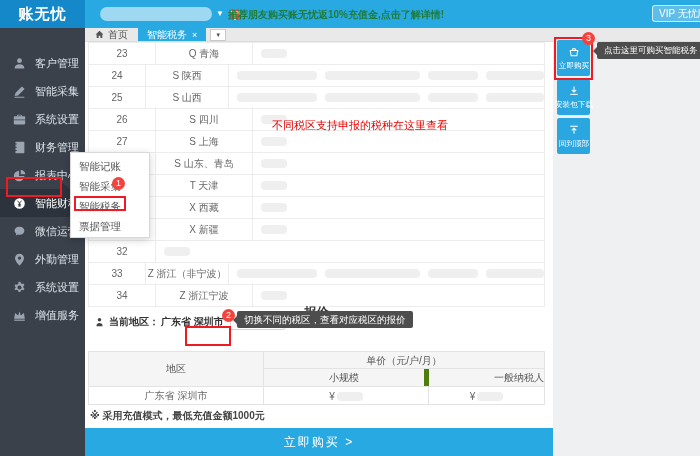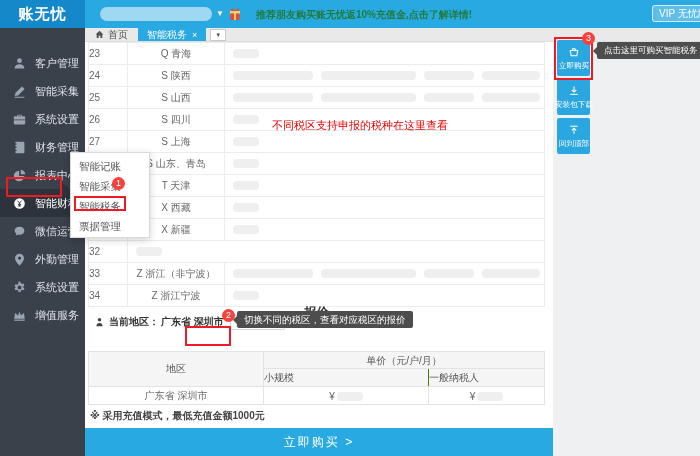--- a/index.html
+++ b/index.html
@@ -8,21 +8,21 @@
          font-family:"Liberation Sans","DejaVu Sans",sans-serif; }
 
   
   .header { position:absolute; left:0; top:0; width:700px; height:28px; background:#29a9e1; }
   .logo { position:absolute; left:0; top:0; width:85px; height:28px; background:#1488c9;
           color:#fff; font-size:15px; font-weight:bold; text-align:center; line-height:28px; letter-spacing:1px; }
   .company-pill { position:absolute; left:100px; top:7px; width:112px; height:14px;
           background:rgba(255,255,255,.55); border-radius:7px; }
   .hdr-caret { position:absolute; left:216px; top:9px; color:#fff; font-size:8px; }
   .gift { position:absolute; left:229px; top:7px; }
-  .promo { position:absolute; left:256px; top:8px; font-size:10px; color:#1f7c3d; font-weight:bold; cursor:pointer; }
+  .promo { position:absolute; left:228px; top:8px; font-size:10px; color:#1f7c3d; font-weight:bold; cursor:pointer; }
   .vip { position:absolute; left:652px; top:5px; height:17px; line-height:15px; padding:0 6px;
          background:rgba(255,255,255,.25); border:1px solid rgba(255,255,255,.7); border-radius:3px;
          color:#fff; font-size:10px; white-space:nowrap; }
 
   
   .sidebar { position:absolute; left:0; top:28px; width:85px; height:428px; background:#3a414b; padding-top:21px; }
   .s-item { height:28px; display:flex; align-items:center; padding-left:13px; gap:9px;
             color:#dde2e8; font-size:11px; cursor:pointer; white-space:nowrap; }
   .s-item svg { width:13px; height:13px; fill:#9aa5b1; flex:none; }
   .s-item.sel { background:#2d333c; color:#fff; }
@@ -37,22 +37,22 @@
   .tab-active { display:flex; align-items:center; gap:5px; padding:0 9px; background:#29a9e1; color:#fff; cursor:pointer; }
   .tab-x { font-size:9px; cursor:pointer; }
   .tab-dd { width:16px; margin-left:4px; margin-top:1px; height:12px; background:#fff; border:1px solid #c9c9c9;
             color:#555; font-size:6px; text-align:center; line-height:11px; cursor:pointer; }
 
   
   .content { position:absolute; left:85px; top:42px; width:468px; height:414px; background:#fff; }
 
   .taxtable { position:absolute; left:3px; top:0; width:457px; border-top:1px solid #ececec; }
   .trow { display:flex; height:22px; border-bottom:1px solid #ececec; font-size:10px; color:#666; }
-  .trow .c1 { width:40px; border-left:1px solid #ececec; border-right:1px solid #ececec;
-              line-height:21px; }
+  .trow .c1 { width:68px; border-left:1px solid #ececec; border-right:1px solid #ececec;
+              text-align:center; line-height:21px; }
   .trow .c2 { width:97px; border-right:1px solid #ececec; text-align:center; line-height:21px; white-space:nowrap; }
   .trow .c3 { flex:1; display:flex; align-items:center; gap:8px; padding-left:8px; border-right:1px solid #ececec; }
   .c3 .p { height:9px; background:#efefef; border-radius:4px; display:none; flex:none; }
   .c3[data-blur="short"] .p1 { display:block; width:26px; }
   .c3[data-blur="long"] .p1 { display:block; width:80px; }
   .c3[data-blur="long"] .p2 { display:block; width:95px; }
   .c3[data-blur="long"] .p3 { display:block; width:50px; }
   .c3[data-blur="long"] .p4 { display:block; width:58px; }
 
   .red-tip { position:absolute; left:130px; top:76px; width:290px; text-align:center;
@@ -71,22 +71,22 @@
   .region-dd .dd-caret { font-size:6px; color:#b5b5b5; }
 
   .qtable { position:absolute; left:3px; top:309px; width:457px; font-size:10px; color:#555;
             border:1px solid #e3e3e3; }
   .q-hdr { display:flex; background:#f5f5f5; }
   .q-hdr-region { width:175px; height:34px; border-right:1px solid #e3e3e3;
                   display:flex; align-items:center; justify-content:center; }
   .q-hdr-right { flex:1; }
   .q-hdr-price { height:17px; border-bottom:1px solid #e3e3e3; text-align:center; line-height:17px; }
   .q-hdr-sub { display:flex; height:17px; }
-  .q-hdr-small { width:165px; border-right:1px solid #4d7c0f; text-align:left; line-height:17px; }
-  .q-hdr-general { flex:1; text-align:left; line-height:17px; }
+  .q-hdr-small { width:165px; border-right:5px solid #4d7c0f; text-align:center; line-height:17px; }
+  .q-hdr-general { flex:1; text-align:right; line-height:17px; }
   .q-data { display:flex; height:18px; border-top:1px solid #e3e3e3; background:#fff; color:#666; }
   .q-data .qc1 { width:175px; border-right:1px solid #e3e3e3; text-align:center; line-height:18px; }
   .q-data .qc2 { width:165px; border-right:1px solid #e3e3e3; }
   .q-data .qc3 { flex:1; }
   .q-price { display:flex; align-items:center; justify-content:center; gap:2px; height:18px; }
   .q-price .p { width:26px; height:9px; background:#efefef; border-radius:4px; }
 
   .note { position:absolute; left:5px; top:367px; font-size:10px; font-weight:bold; color:#444; }
 
   .cta { position:absolute; left:0; top:386px; width:468px; height:28px; background:#29a9e1;

